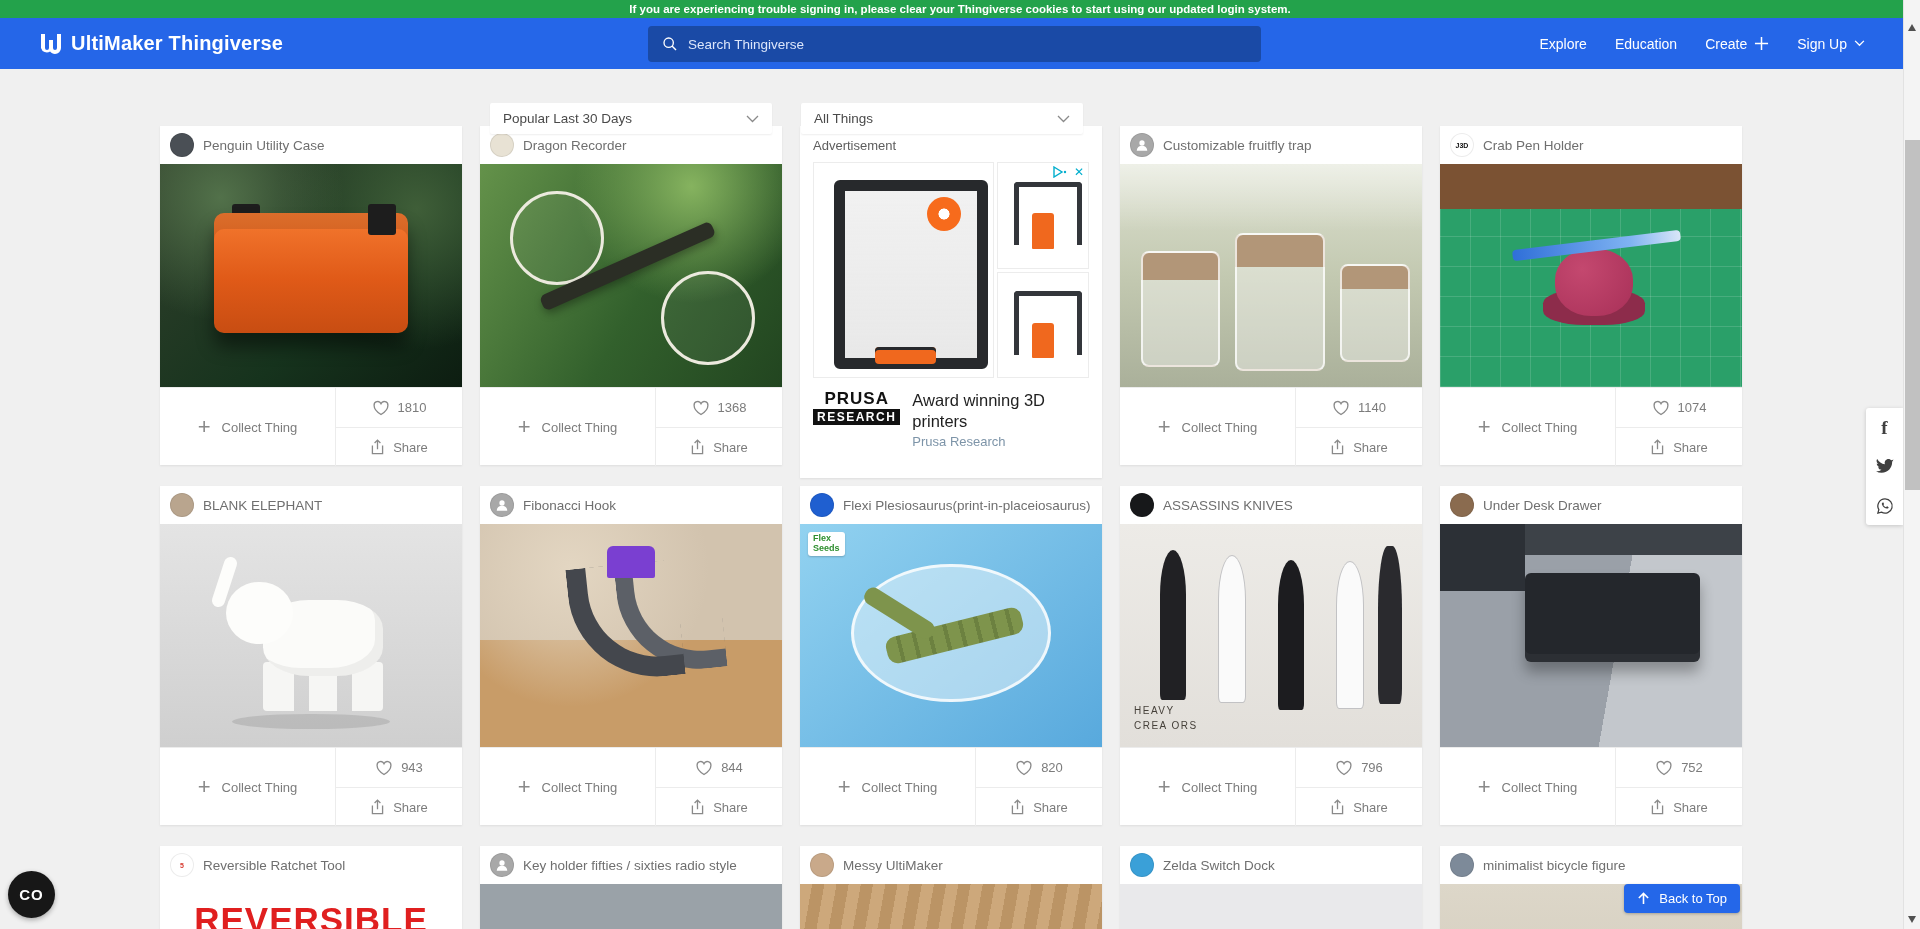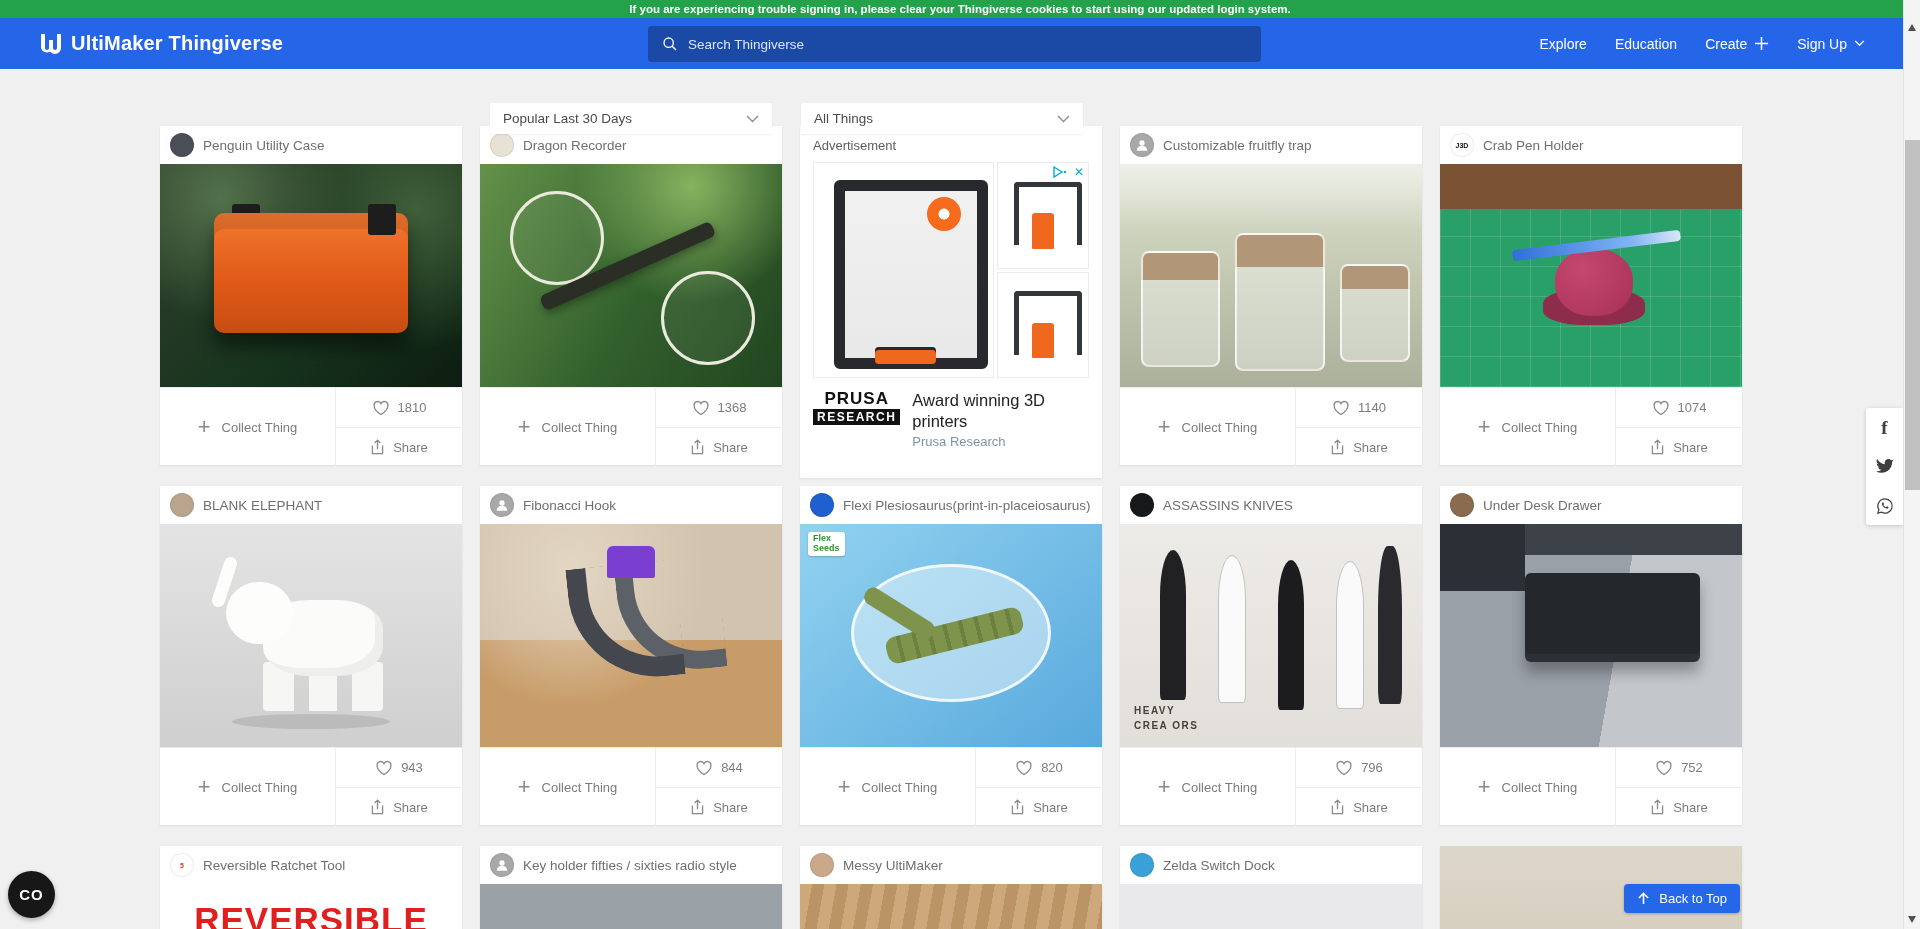--- a/index.html
+++ b/index.html
@@ -134,21 +134,21 @@
                   box-shadow:0 1px 2px rgba(0,0,0,.2); }
 
   .t-knives { background:linear-gradient(#edebe7,#e2dfda); }
   .t-knives span { border-radius:50% 50% 8% 8% / 30% 30% 4% 4%; }
   .t-knives .a { left:40px; top:26px; width:26px; height:150px; background:#212124;
                  box-shadow:118px 10px 0 #1c1c1f; }
   .t-knives .b { left:99px; top:32px; width:26px; height:146px; background:#fafafa;
                  box-shadow:0 0 0 1px #c2c2c4, 118px 6px 0 #fafafa, 118px 6px 0 1px #c2c2c4; }
   .t-knives .c { left:258px; top:22px; width:24px; height:158px; background:#2a2a2e;
                  border-radius:40% 40% 10% 10%; }
-  .t-knives .ov { left:14px; bottom:14px; font-size:10px; font-weight:700; color:#46413a;
+  .t-knives .ov { left:14px; bottom:14px; font-size:10px; font-weight:400; color:#46413a;
                   letter-spacing:1.5px; line-height:1.5; }
 
   .t-drawer { background:linear-gradient(#3d4248 0 14%, transparent 14%),
               linear-gradient(100deg,#9aa0a8 0 58%, #c3c7cc 58%); }
   .t-drawer .c { left:0; top:0; width:28%; height:30%; background:#2c3036; }
   .t-drawer .a { left:28%; top:22%; width:58%; height:40%; background:#24272c; border-radius:6px;
                  box-shadow:inset 0 -8px 0 rgba(255,255,255,.04), 0 10px 14px rgba(0,0,0,.3); }
   .t-drawer .b { left:33%; top:30%; width:44%; height:20%; border-radius:3px;
       background:repeating-linear-gradient(90deg,#c9a35a 0 10px,#56616b 10px 22px,#9aa5ad 22px 34px); }
 
@@ -678,20 +678,27 @@
       </div>
       <div class="card-title">Zelda Switch Dock</div>
     </div>
     <div class="thumb t-zelda">
       
       
     </div>
 
   </div>
     <div class="card">
+    <div class="card-header">
+      <div class="avatar" style="background: rgb(125, 138, 153);">
+
+        <span class="av-txt"></span>
+      </div>
+      <div class="card-title">minimalist bicycle figure</div>
+    </div>
     <div class="thumb t-bicycle">
       <span class="c"></span>
 
     </div>
 
   </div>
   </div>
 
 <div class="social">
   <div class="social-item">

